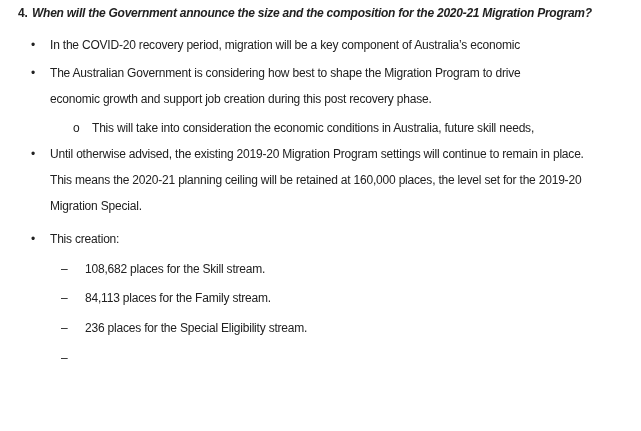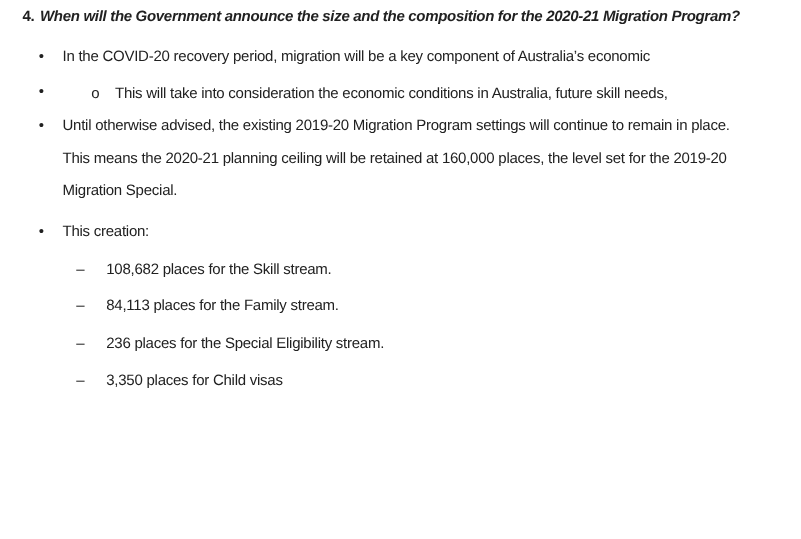--- a/index.html
+++ b/index.html
@@ -61,20 +61,22 @@
     <span class="hnum">4.</span><span class="htext">When will the Government announce the size and the composition for the 2020-21 Migration Program?</span>
   </div>
 
   <div class="item l1 mb2">
     <span class="marker">•</span>
     <div class="line">In the COVID-20 recovery period, migration will be a key component of Australia’s economic</div>
   </div>
 
   <div class="item l1 mb3">
     <span class="marker">•</span>
+    <div class="line">The Australian Government is considering how best to shape the Migration Program to drive</div>
+    <div class="line">economic growth and support job creation during this post recovery phase.</div>
   </div>
 
   <div class="item l2 mb0">
     <span class="marker">o</span>
     <div class="line">This will take into consideration the economic conditions in Australia, future skill needs,</div>
   </div>
 
   <div class="item l1 mb7">
     <span class="marker">•</span>
     <div class="line">Until otherwise advised, the existing 2019-20 Migration Program settings will continue to remain in place.</div>
@@ -97,16 +99,15 @@
     <div class="line">84,113 places for the Family stream.</div>
   </div>
 
   <div class="item l3 mb4">
     <span class="marker">–</span>
     <div class="line">236 places for the Special Eligibility stream.</div>
   </div>
 
   <div class="item l3">
     <span class="marker">–</span>
-    <div class="line">3,350 places for Child visas</div>
   </div>
 
 </div>
 
 </body></html>

